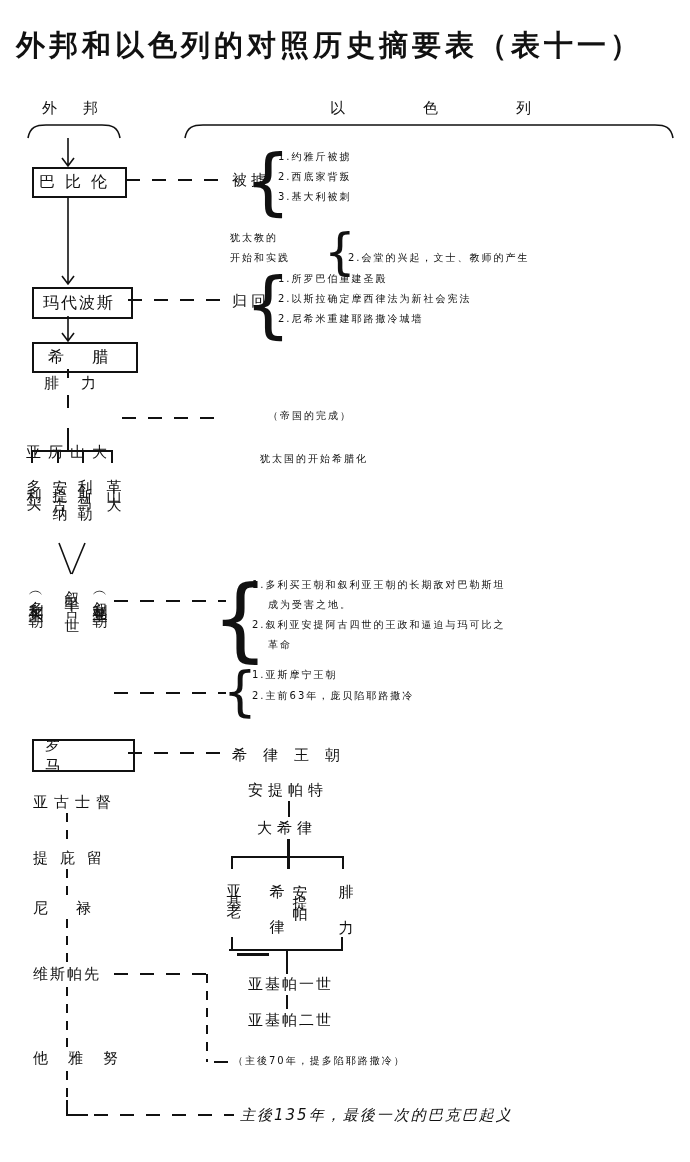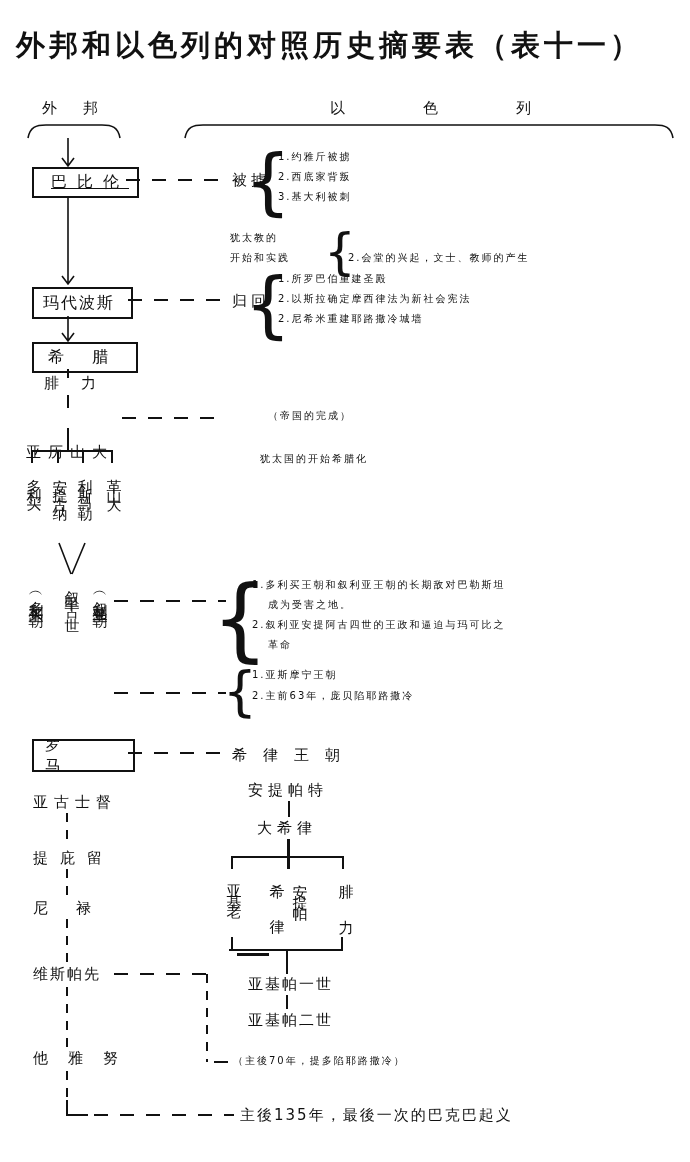--- a/index.html
+++ b/index.html
@@ -35,21 +35,21 @@
     <path d="M2,16 C4,5 10,3 20,3 L76,3 C86,3 92,5 94,16" fill="none" stroke="#111" stroke-width="1.6"></path>
   </svg>
   <svg style="left:183px;top:122px;" width="492" height="18">
     <path d="M2,16 C4,5 10,3 20,3 L472,3 C482,3 488,5 490,16" fill="none" stroke="#111" stroke-width="1.6"></path>
   </svg>
 
   <svg style="left:61px;top:138px;" width="14" height="30">
     <path d="M7,0 V27 M1,20 L7,28 L13,20" fill="none" stroke="#111" stroke-width="1.6"></path>
   </svg>
 
-  <div class="box" style="left:32px;top:167px;width:86px;height:27px;padding-left:17px;letter-spacing:10px;text-decoration:underline;">
+  <div class="box" style="left:32px;top:167px;width:86px;height:27px;padding-left:5px;letter-spacing:10px;">
     <span>巴比伦</span>
   </div>
   <div class="dh" style="left:126px;top:179px;width:100px;"></div>
   <div class="t" style="left:232px;top:171px;letter-spacing:4px;">被掳</div>
   <div class="brace" style="left:256px;top:150px;height:62px;font-size:73px;">{</div>
   <div class="t small" style="left:278px;top:150px;letter-spacing:2px;">1.约雅斤被掳</div>
   <div class="t small" style="left:278px;top:170px;letter-spacing:2px;">2.西底家背叛</div>
   <div class="t small" style="left:278px;top:190px;letter-spacing:2px;">3.基大利被刺</div>
 
   <svg style="left:61px;top:196px;" width="14" height="90">
@@ -160,15 +160,15 @@
 
   <div class="dh" style="left:114px;top:973px;width:94px;"></div>
   <div class="dv" style="left:206px;top:974px;height:88px;"></div>
   <div class="dh" style="left:214px;top:1061px;width:16px;"></div>
   <div class="t small" style="left:233px;top:1054px;letter-spacing:2px;">（主後70年，提多陷耶路撒冷）</div>
 
   <div class="dv" style="left:66px;top:1071px;height:32px;"></div>
   <div class="lv" style="left:66px;top:1100px;height:16px;"></div>
   <div class="lh" style="left:66px;top:1114px;width:22px;"></div>
   <div class="dh" style="left:94px;top:1114px;width:140px;"></div>
-  <div class="t" style="left:240px;top:1106px;letter-spacing:2px;">主後135年，最後一次的巴克巴起义</div>
+  <div class="t" style="left:240px;top:1106px;letter-spacing:2px;font-style:italic;">主後135年，最後一次的巴克巴起义</div>
 
 </div>
 
 </body></html>

